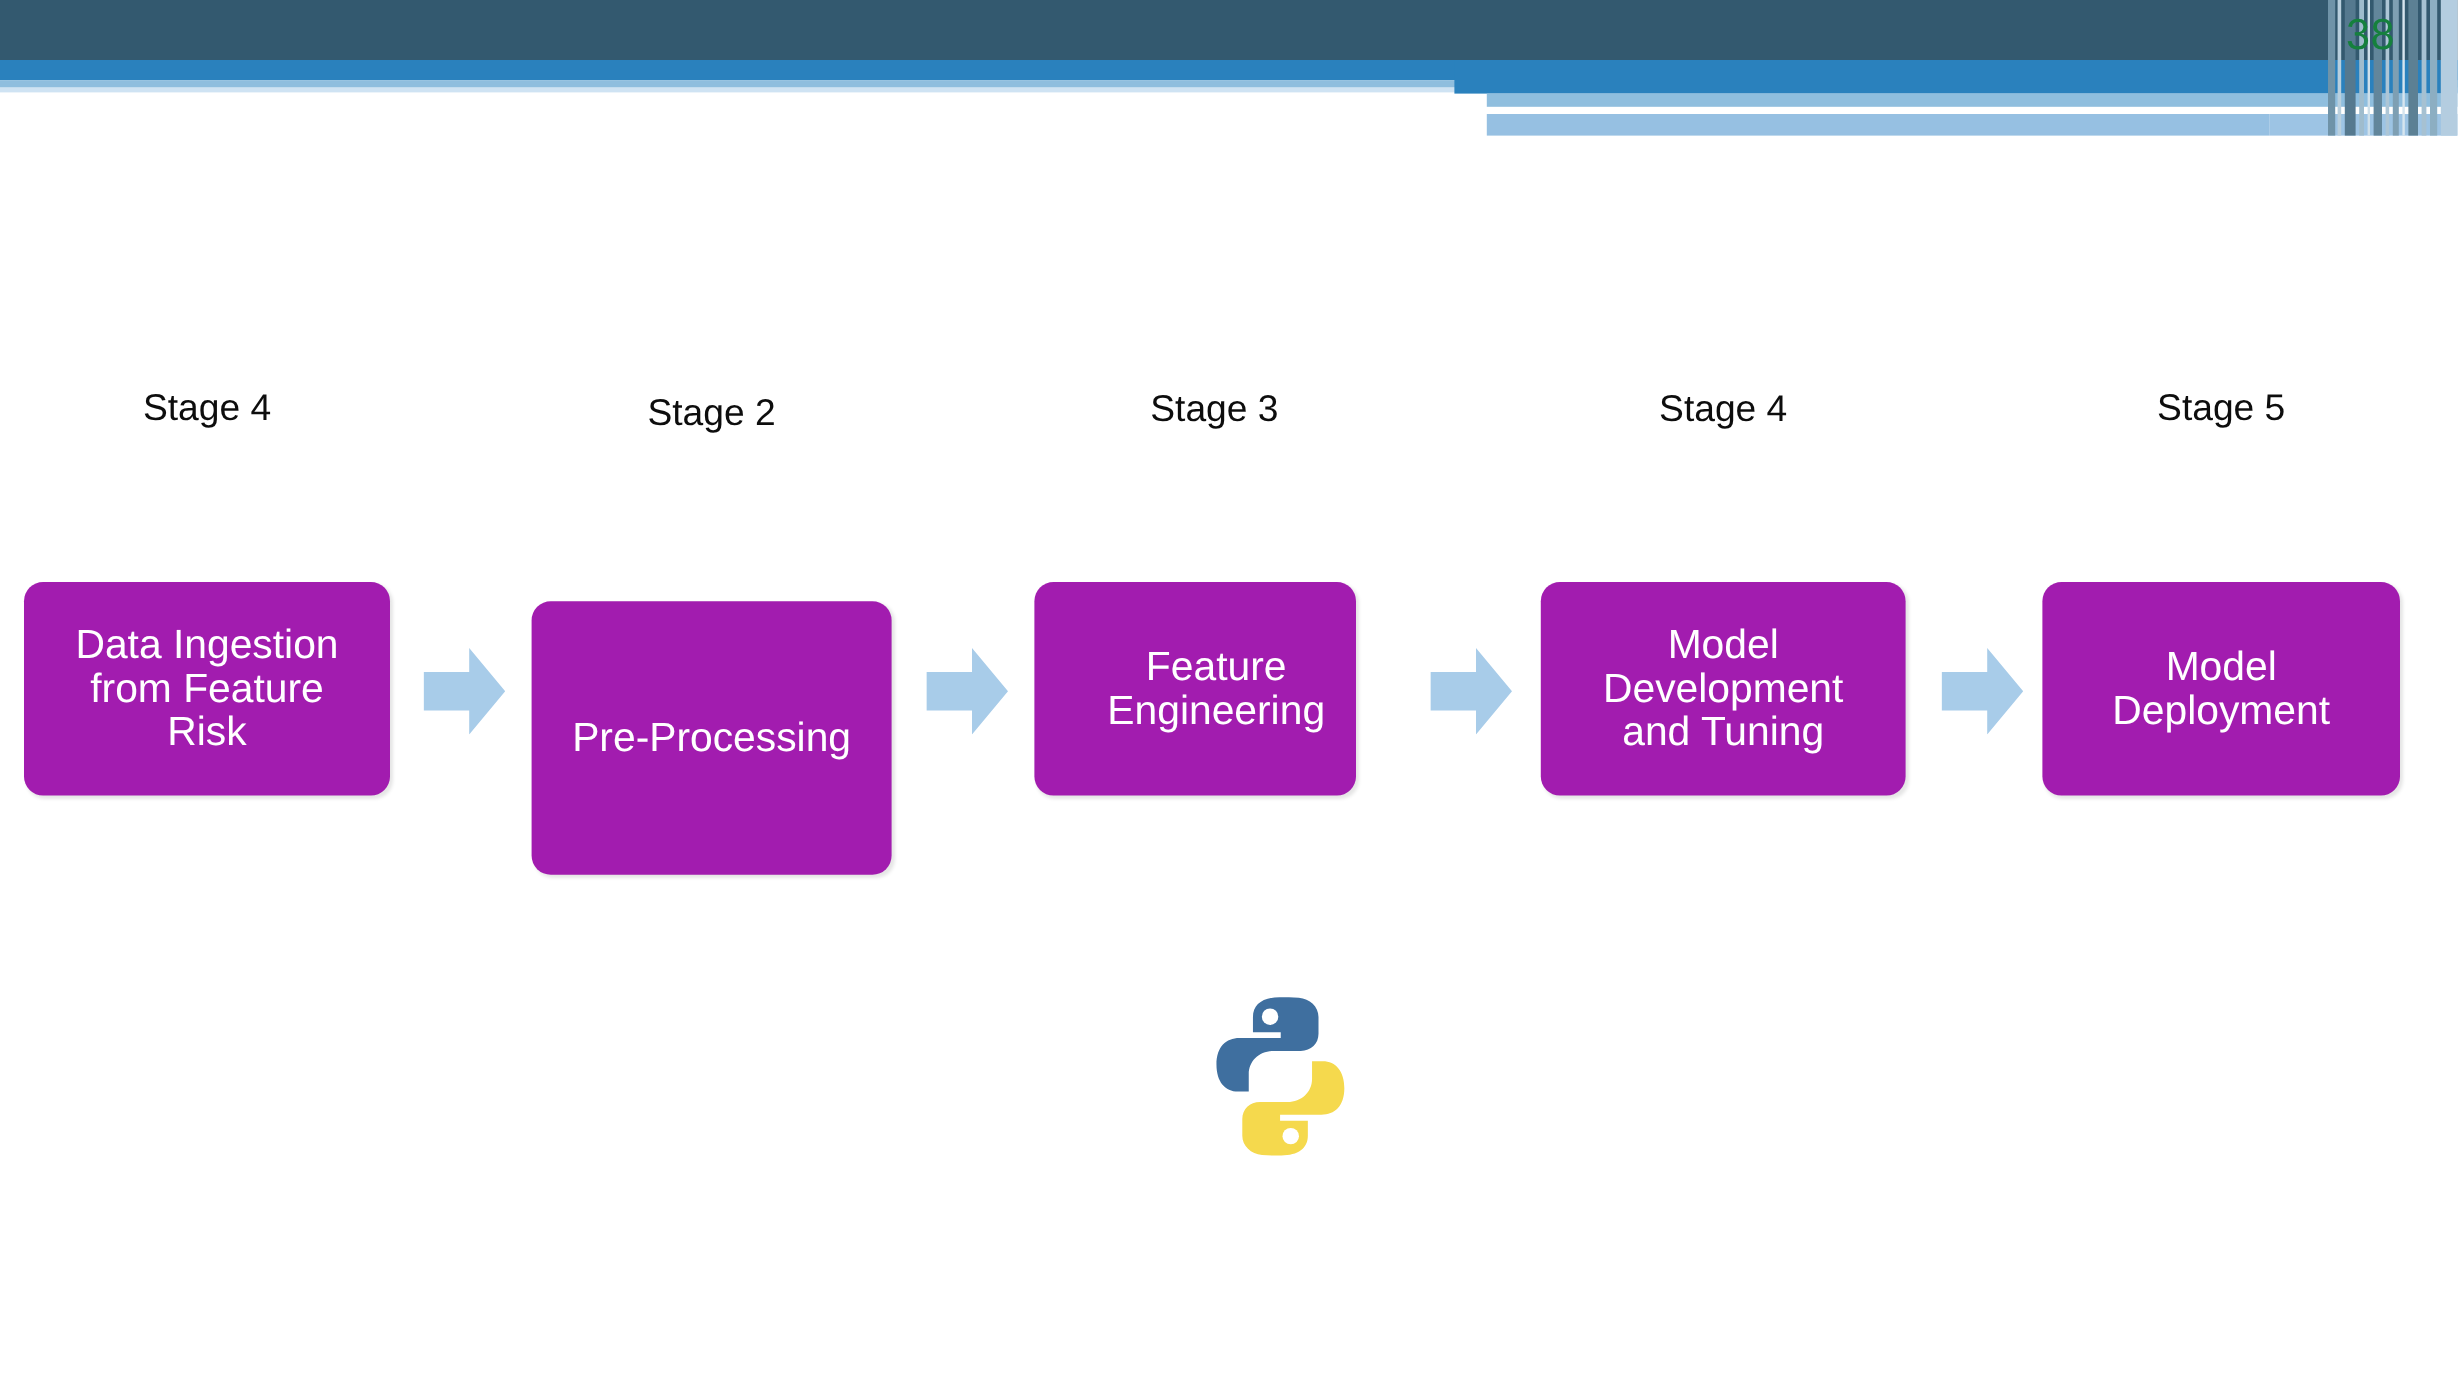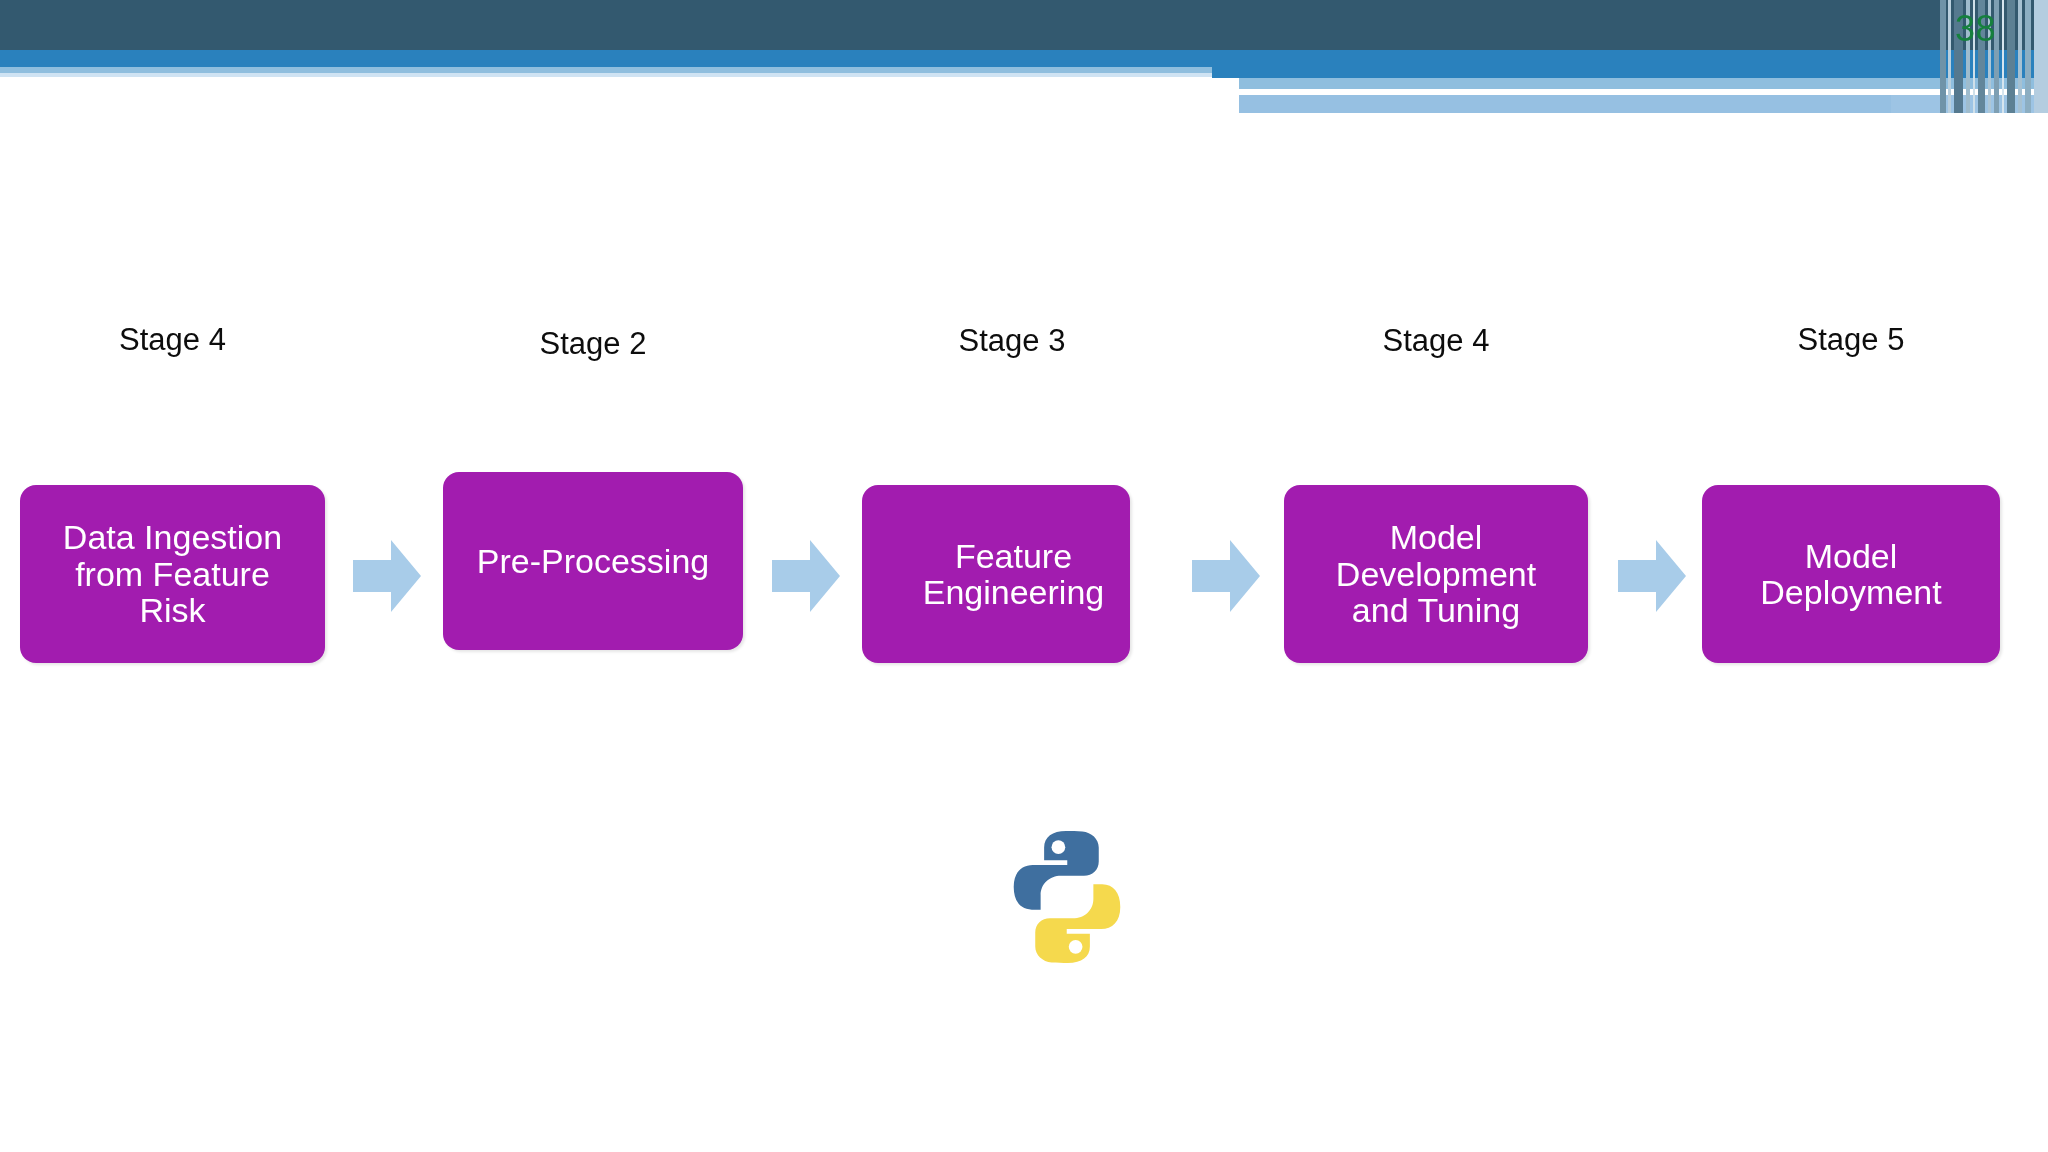--- a/index.html
+++ b/index.html
@@ -212,21 +212,21 @@
     </div>
 
     <div class="arrow" style="left:353px; top:160px;">
       <svg width="68" height="72" viewBox="0 0 68 72">
         <polygon points="0,20 38,20 38,0 68,36 38,72 38,52 0,52" fill="#a8cce9"></polygon>
       </svg>
     </div>
 
     <div class="stage" style="left:443px; width:300px;">
       <div class="stage-label" style="top:-54px;">Stage 2</div>
-      <div class="stage-box" style="top:92px; left:0; width:300px; height:178px;">
+      <div class="stage-box" style="top:121px; left:0; width:300px; height:228px;">
         <div>
           <span>Pre-Processing</span>
         </div>
       </div>
     </div>
 
     <div class="arrow" style="left:772px; top:160px;">
       <svg width="68" height="72" viewBox="0 0 68 72">
         <polygon points="0,20 38,20 38,0 68,36 38,72 38,52 0,52" fill="#a8cce9"></polygon>
       </svg>

